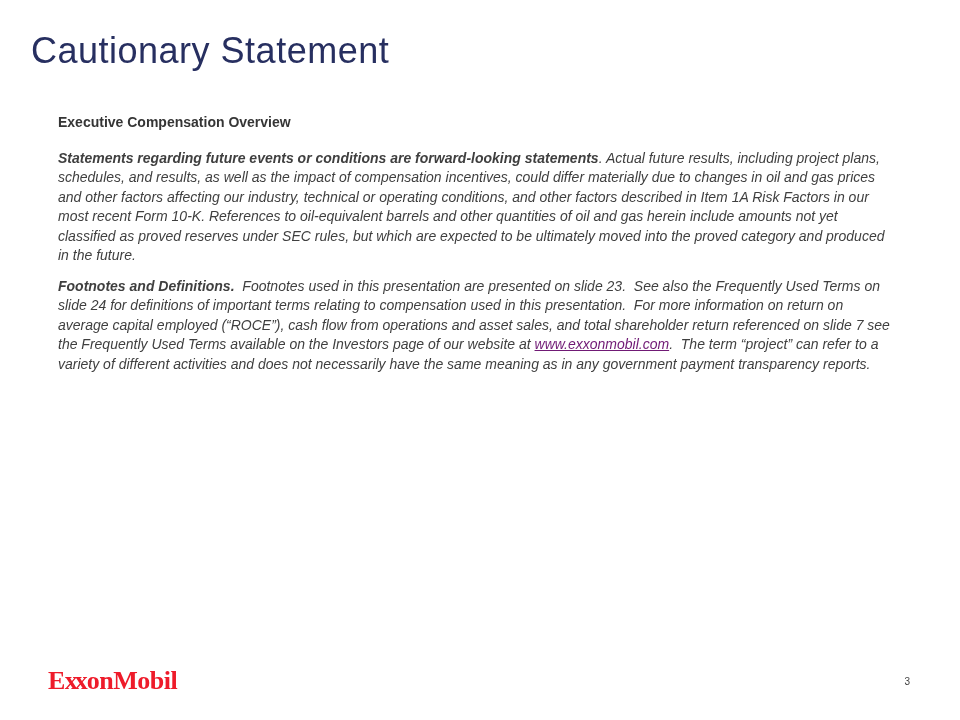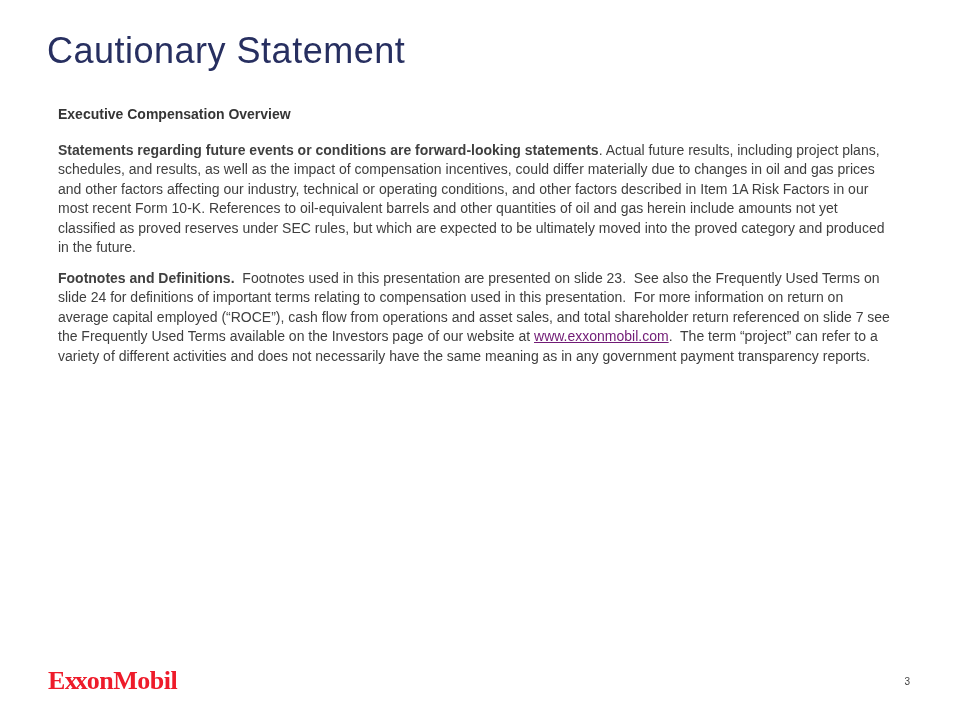--- a/index.html
+++ b/index.html
@@ -10,45 +10,46 @@
   .slide {
     position: relative;
     width: 960px;
     height: 720px;
     background: #ffffff;
     overflow: hidden;
     font-family: "Liberation Sans", "DejaVu Sans", sans-serif;
   }
   .slide-title {
     position: absolute;
-    left: 47px;
+    left: 31px;
     top: 30px;
     margin: 0;
     font-size: 36px;
     font-weight: 400;
     letter-spacing: 0.5px;
     color: #272f60;
   }
   .content {
     position: absolute;
     left: 58px;
-    top: 105px;
+    top: 113px;
     width: 848px;
     color: #3f3f3f;
     font-size: 14px;
     line-height: 19.5px;
   }
   .section-heading {
     margin: 0 0 16px 0;
     font-weight: 700;
     color: #353535;
   }
   .para {
     margin: 0 13px 11px 0;
     white-space: pre-wrap;
+    font-style: italic;
   }
   .bold-lead {
     font-weight: 700;
   }
   .body-link {
     color: #701a75;
     text-decoration: underline;
   }
   .exxon-logo {
     position: absolute;

